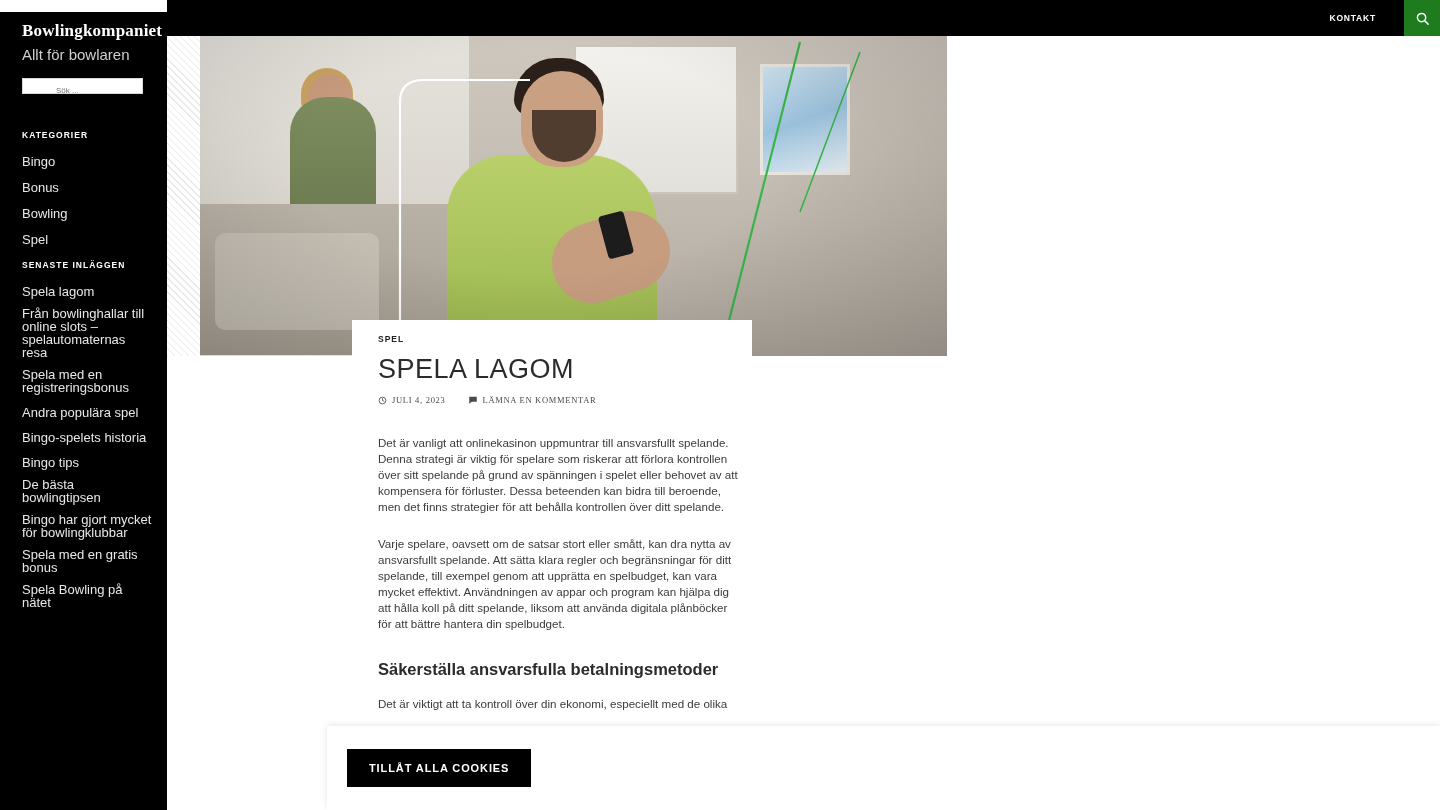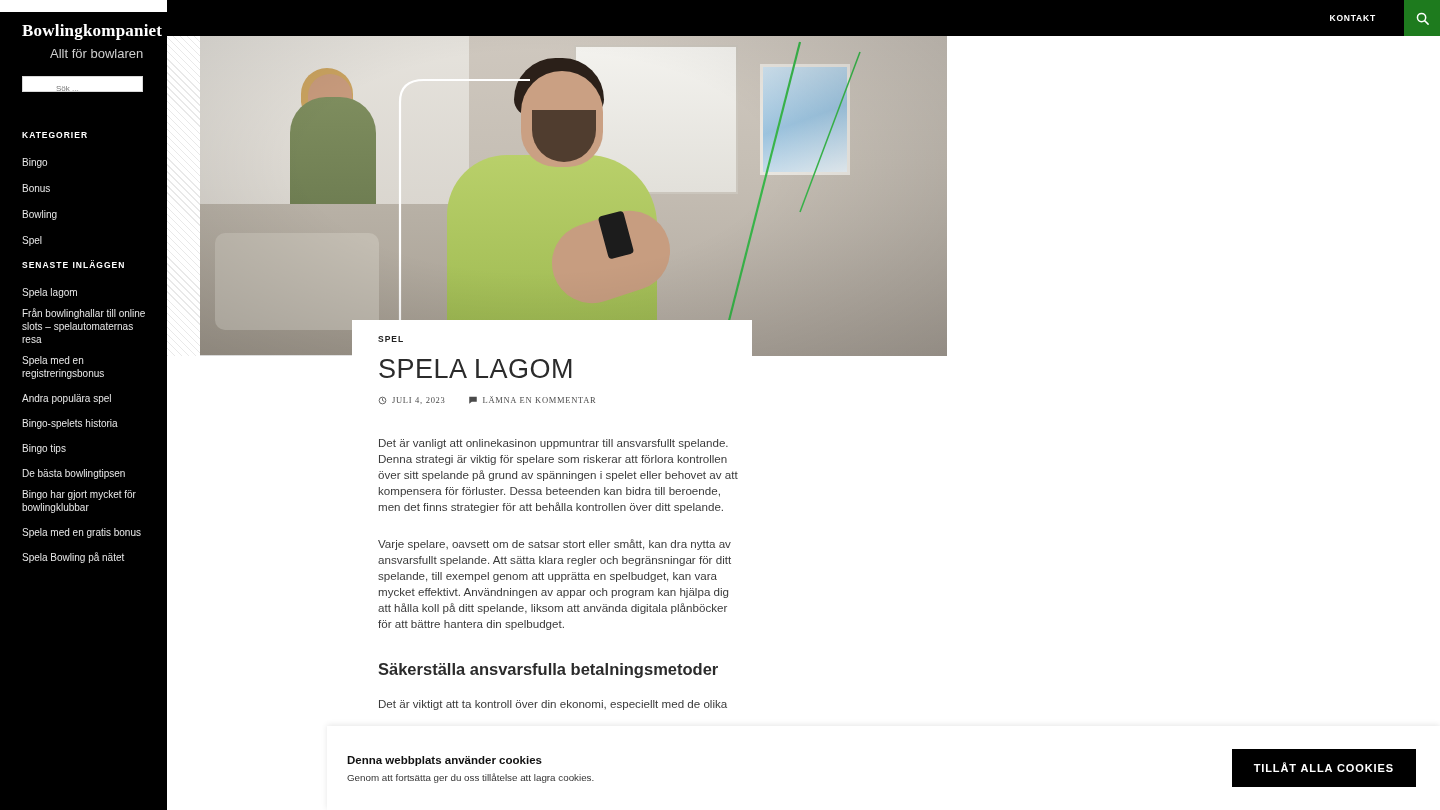--- a/index.html
+++ b/index.html
@@ -22,24 +22,23 @@
   }
   .site-title {
     font-family: "Liberation Serif", serif;
     font-size: 17px;
     font-weight: bold;
     color: #ffffff;
     padding: 9px 0 0 22px;
     letter-spacing: 0.2px;
   }
   .site-desc {
-    font-size: 13px;
+    font-size: 15px;
     color: #cfcfcf;
     padding: 5px 0 0 22px;
-    margin-left: 28px;
   }
   .search-box {
     margin: 15px 0 0 22px;
     width: 121px; height: 16px;
     background: #ffffff;
     border: 1px solid #d8d8d8;
     padding-left: 29px;
   }
   .search-box input {
     width: 100%; height: 100%;
@@ -57,21 +56,21 @@
     color: #ffffff;
     padding: 0 0 0 22px;
     text-transform: uppercase;
   }
   #widget-categories { position: absolute; top: 118px; left: 0; width: 167px; }
   #widget-recent { position: absolute; top: 248px; left: 0; width: 167px; }
   .widget-list { list-style: none; margin: 12px 0 0 0; padding: 0; }
   .widget-list li { padding: 0 14px 0 22px; margin-bottom: 8px; }
   .widget-list a {
     color: #e8e8e8;
-    font-size: 10px;
+    font-size: 13px;
     text-decoration: none;
     line-height: 13px;
     display: inline-block;
   }
   #widget-recent .widget-list li { margin-bottom: 7px; }
 
   
   #topbar {
     position: absolute; left: 167px; top: 0;
     width: 1273px; height: 36px;
@@ -371,18 +370,14 @@
       <p>Det är vanligt att onlinekasinon uppmuntrar till ansvarsfullt spelande. Denna strategi är viktig för spelare som riskerar att förlora kontrollen över sitt spelande på grund av spänningen i spelet eller behovet av att kompensera för förluster. Dessa beteenden kan bidra till beroende, men det finns strategier för att behålla kontrollen över ditt spelande.</p>
       <p>Varje spelare, oavsett om de satsar stort eller smått, kan dra nytta av ansvarsfullt spelande. Att sätta klara regler och begränsningar för ditt spelande, till exempel genom att upprätta en spelbudget, kan vara mycket effektivt. Användningen av appar och program kan hjälpa dig att hålla koll på ditt spelande, liksom att använda digitala plånböcker för att bättre hantera din spelbudget.</p>
       <h2>Säkerställa ansvarsfulla betalningsmetoder</h2>
       <p>Det är viktigt att ta kontroll över din ekonomi, especiellt med de olika</p>
       <p>ofta betalningsalternativ som kan vara riskabla för personer med</p>
     </div>
   </article>
 </div>
 
 <div id="cookie-banner">
-  <div id="cookie-text-wrap">
-    <div id="cookie-title">Denna webbplats använder cookies</div>
-    <div id="cookie-desc">Genom att fortsätta ger du oss tillåtelse att lagra cookies.</div>
-  </div>
   <button id="cookie-accept">TILLÅT ALLA COOKIES</button>
 </div>
 
 </body></html>

